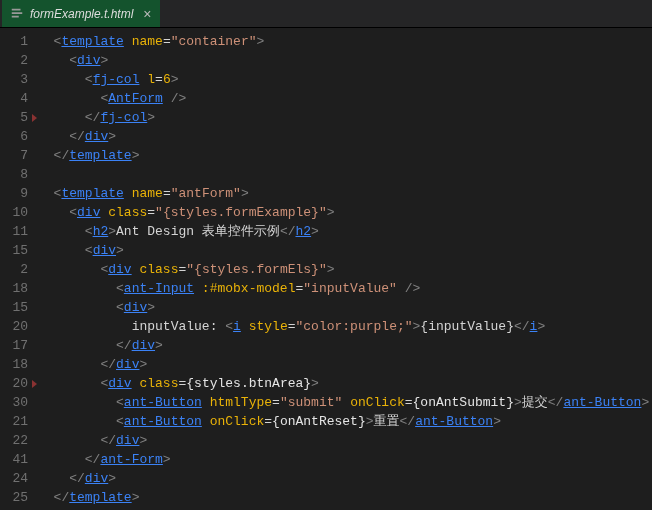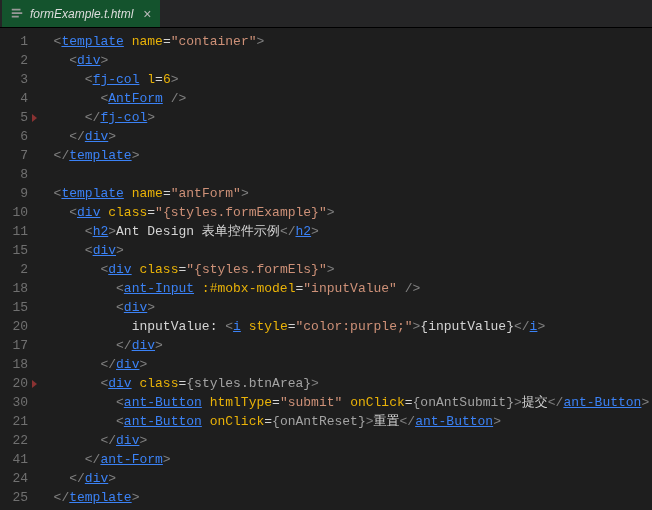--- a/index.html
+++ b/index.html
@@ -52,21 +52,21 @@
     line-height: 19px;
     white-space: pre;
     position: relative;
   }
   .code .row { height: 19px; }
   .t-tag { color: #3b82f6; text-decoration: underline; }
   .t-attr { color: #eab308; }
   .t-str { color: #ce9178; }
   .t-punc { color: #808080; }
   .t-text { color: #d4d4d4; }
-  .t-js { color: #a3a3a3; }
+  .t-js { color: #e5e5e5; }
   .fold-marker {
     position: absolute;
     left: -6px;
     width: 0; height: 0;
     border-top: 4px solid transparent;
     border-bottom: 4px solid transparent;
     border-left: 5px solid #8a3232;
   }
 </style>
 </head>

